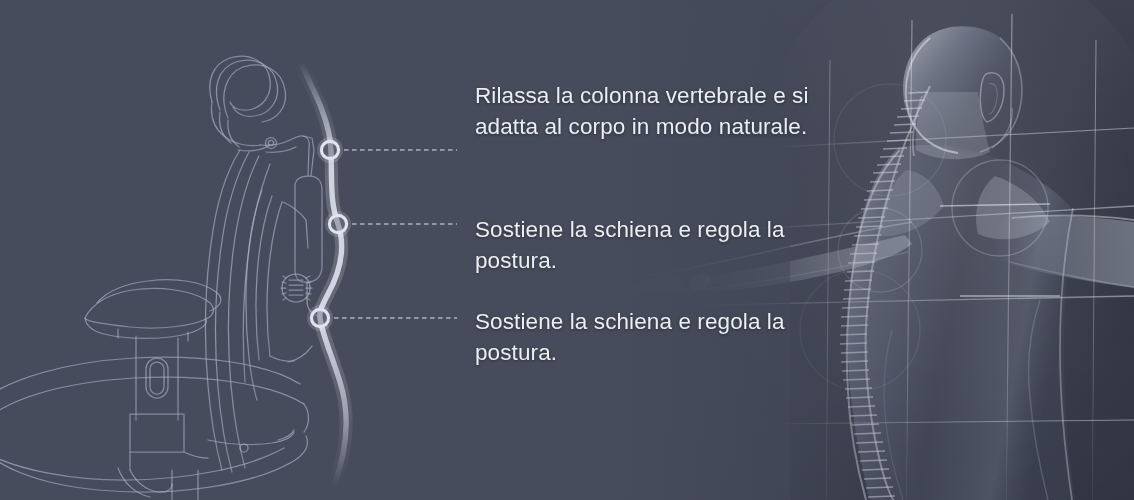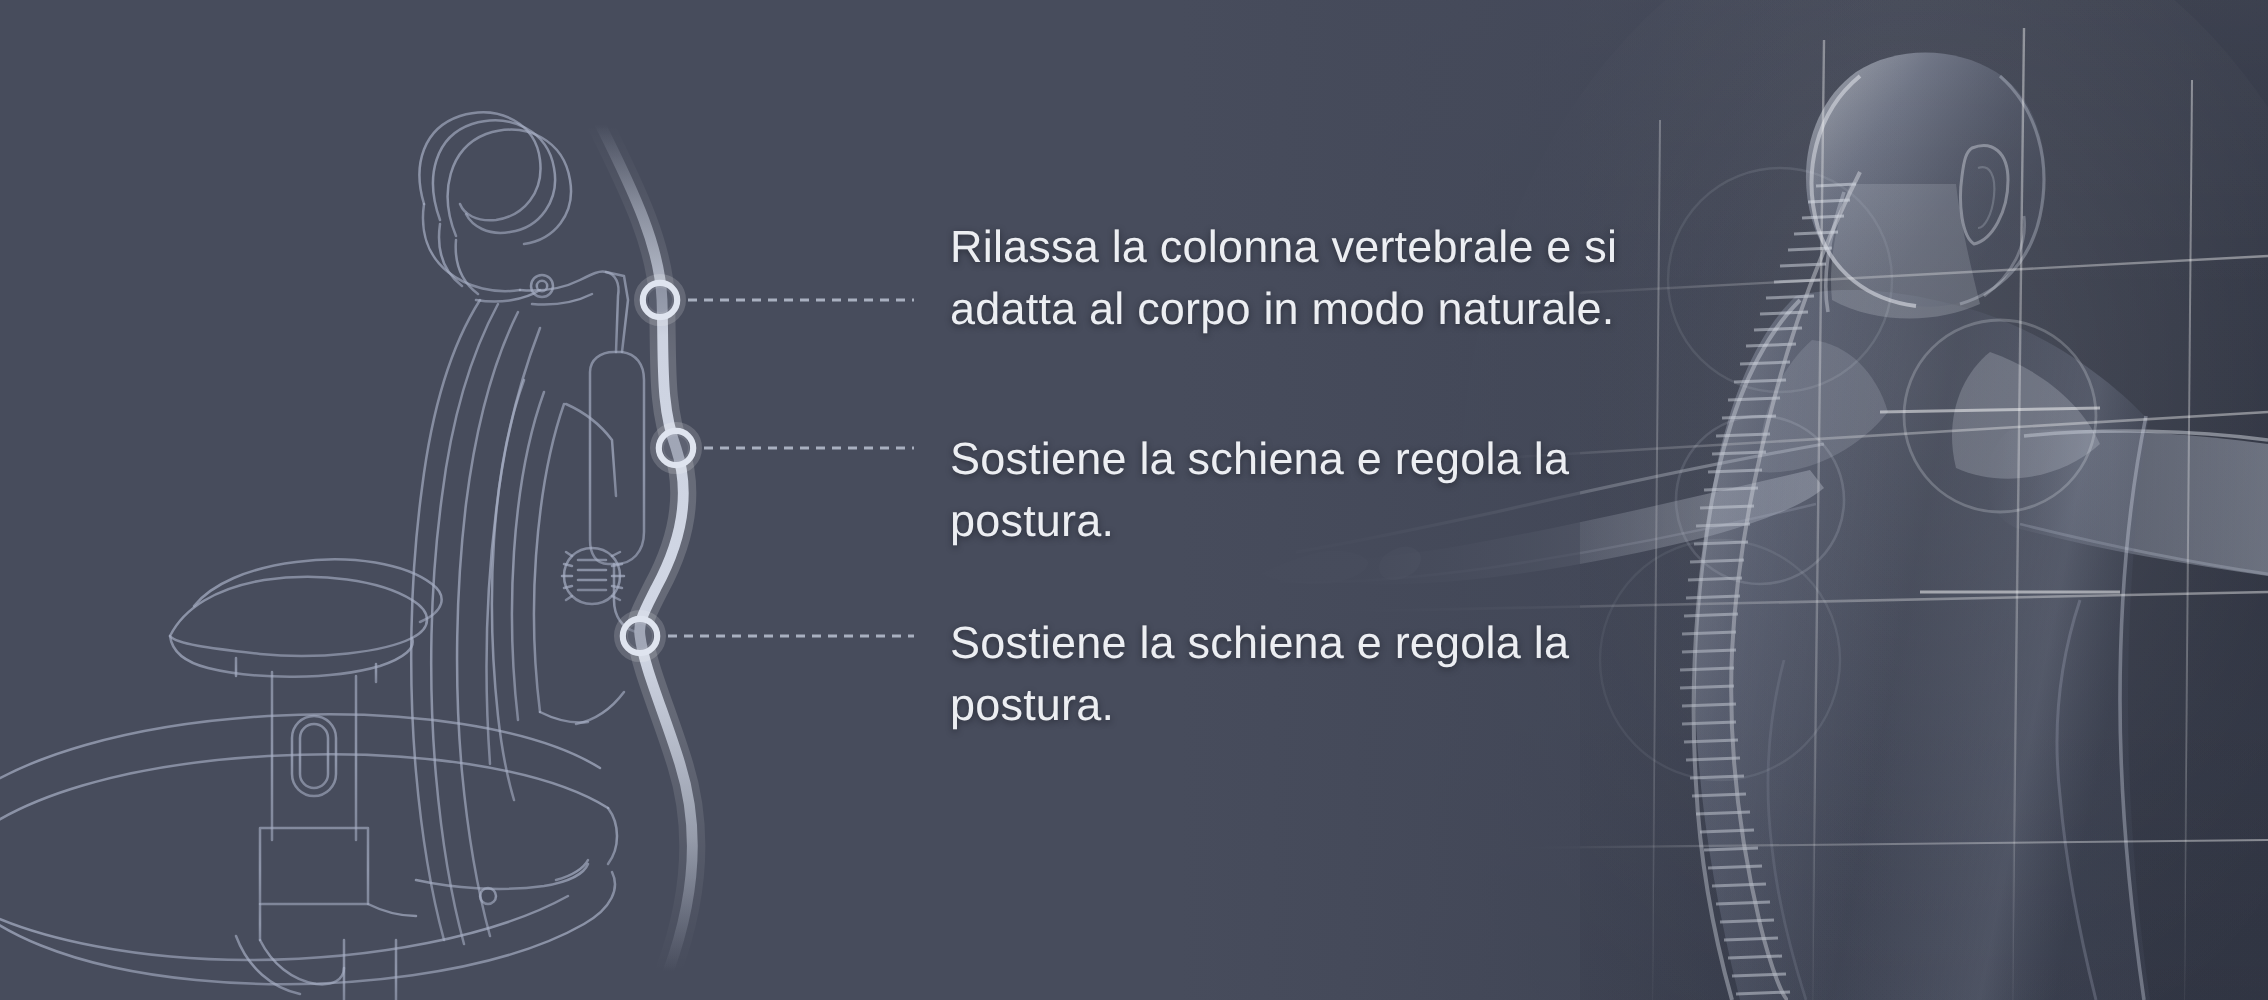--- a/index.html
+++ b/index.html
@@ -76,21 +76,21 @@
   .callout { position: absolute; left: 0; width: 345px; }
   .callout p {
     margin: 0;
     color: #eceef2;
     font-size: 22.5px;
     line-height: 31px;
     font-weight: 400;
     letter-spacing: 0.1px;
     text-shadow: 0 1px 3px rgba(20,22,30,0.55);
   }
-  #callout-0 { top: 108px; }
+  #callout-0 { top: 80px; }
   #callout-1 { top: 214px; }
   #callout-2 { top: 306px; }
 </style>
 </head>
 <body>
 
 <div id="stage">
 
   <div class="bg-base"></div>
   <div class="bg-vignette"></div>

